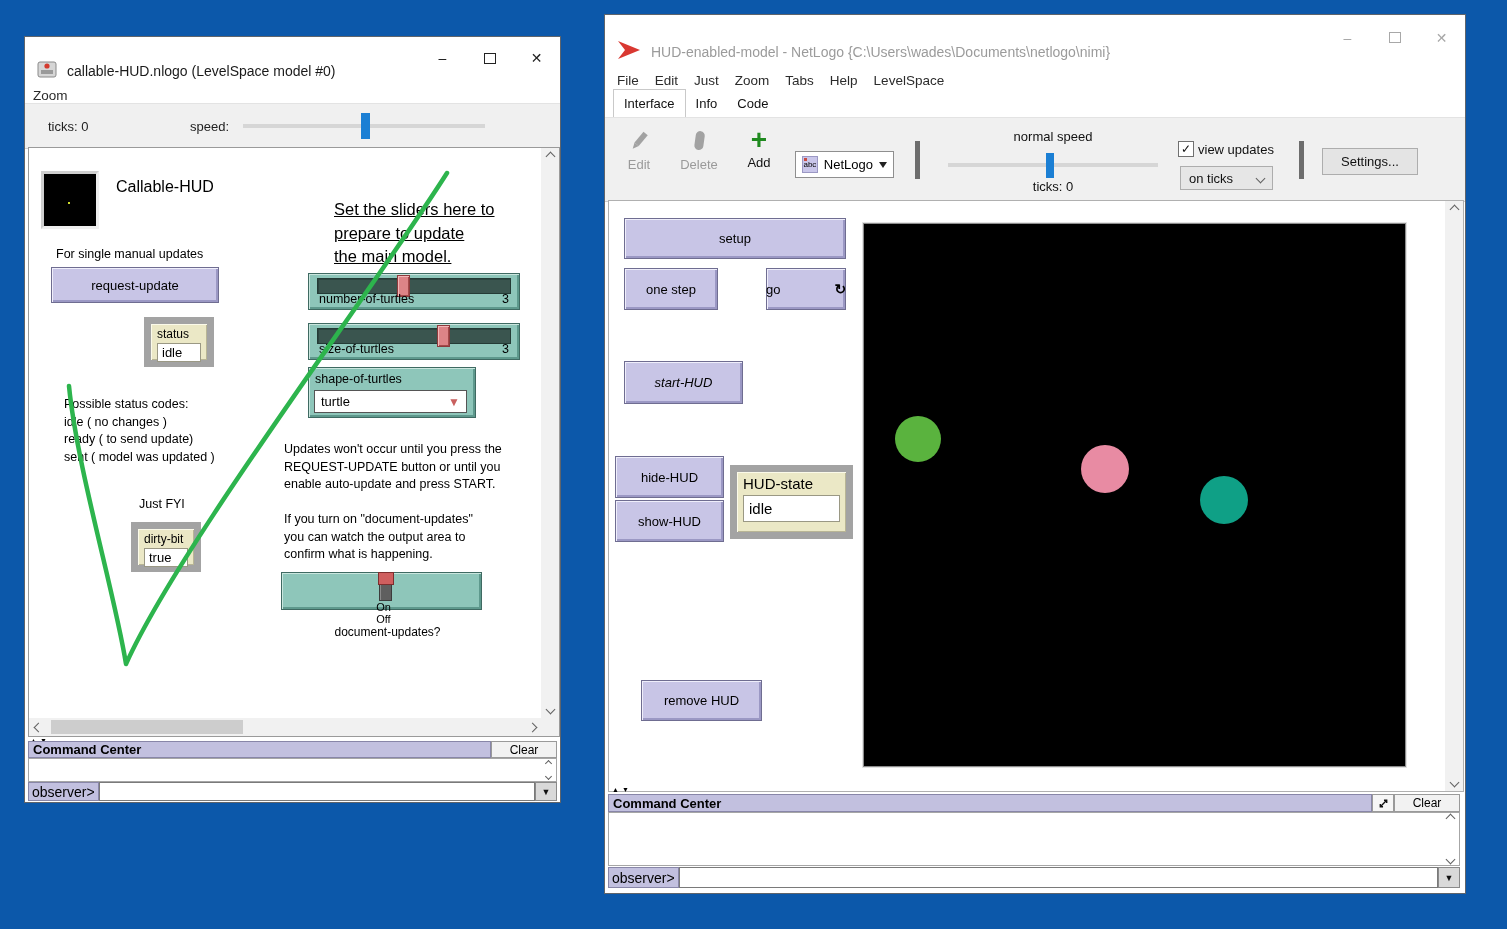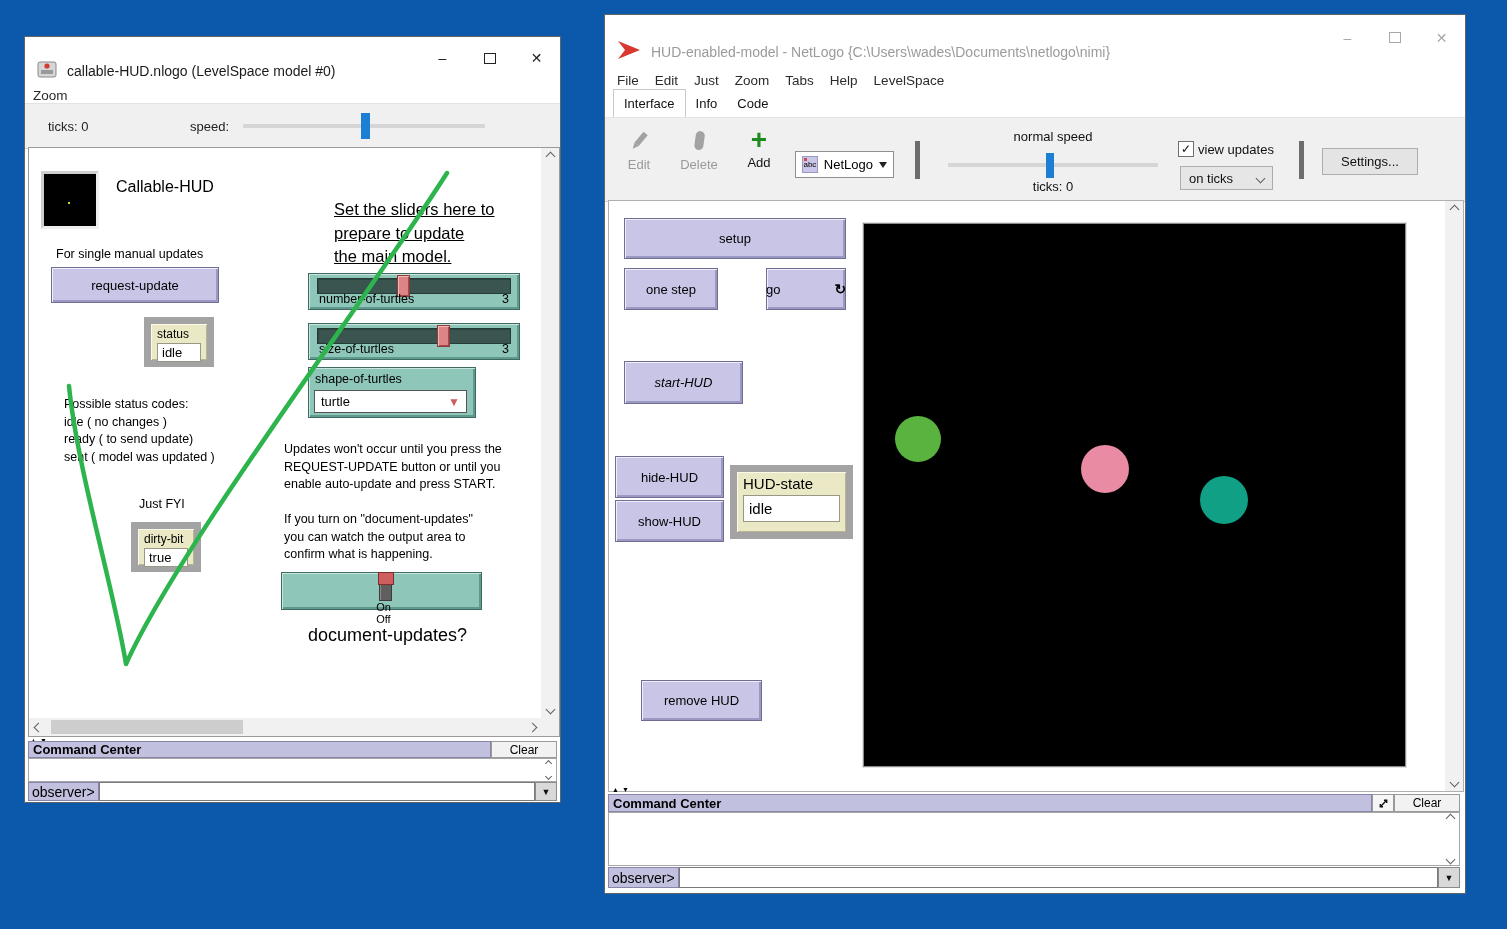--- a/index.html
+++ b/index.html
@@ -55,21 +55,21 @@
     font-size:12.5px;color:#000;}
   .chlabel{position:absolute;left:6px;top:4px;font-size:12.5px;color:#000;}
   .csel{position:absolute;left:5px;right:8px;top:22px;height:23px;background:#fff;border:1px solid #555;
     display:flex;align-items:center;padding:0 6px;font-size:13px;box-sizing:border-box;}
   .ctri{margin-left:auto;color:#c9605f;font-size:12px;}
   .nl-switch{display:flex;align-items:center;flex-direction:column;}
   .slot{width:11px;height:26px;background:#5f5f5f;border:1px solid #3c3c3c;margin-left:7px;position:relative;
     box-shadow:inset 1px 1px 0 #8a8a8a;flex:none;}
   .knob{position:absolute;left:-2px;top:-2px;width:14px;height:11px;background:#cf5f5f;border:1px solid #7e2e2e;}
   .onoff{font-size:11px;line-height:12px;margin-left:4px;color:#000;}
-  .swlabel{font-size:18px;margin-left:12px;color:#000;}
+  .swlabel{font-size:12px;margin-left:12px;color:#000;}
   .note{position:absolute;font-size:12.5px;line-height:17.5px;color:#000;white-space:pre-line;}
   .note.big{font-size:16.5px;line-height:23.5px;text-decoration:underline;}
   .wtitle{position:absolute;font-size:16px;color:#000;}
   .miniview{position:absolute;width:52px;height:52px;background:#000;border:3px solid #cfcfcf;
     border-right-color:#efefef;border-bottom-color:#efefef;}
   .miniview .dot{position:absolute;left:24px;top:28px;width:2px;height:2px;background:#cddb2e;}
 
   
   .vscroll{position:absolute;width:18px;background:#f1f1f1;display:flex;flex-direction:column;justify-content:space-between;}
   .hscroll{position:absolute;height:18px;background:#f1f1f1;display:flex;align-items:center;}

